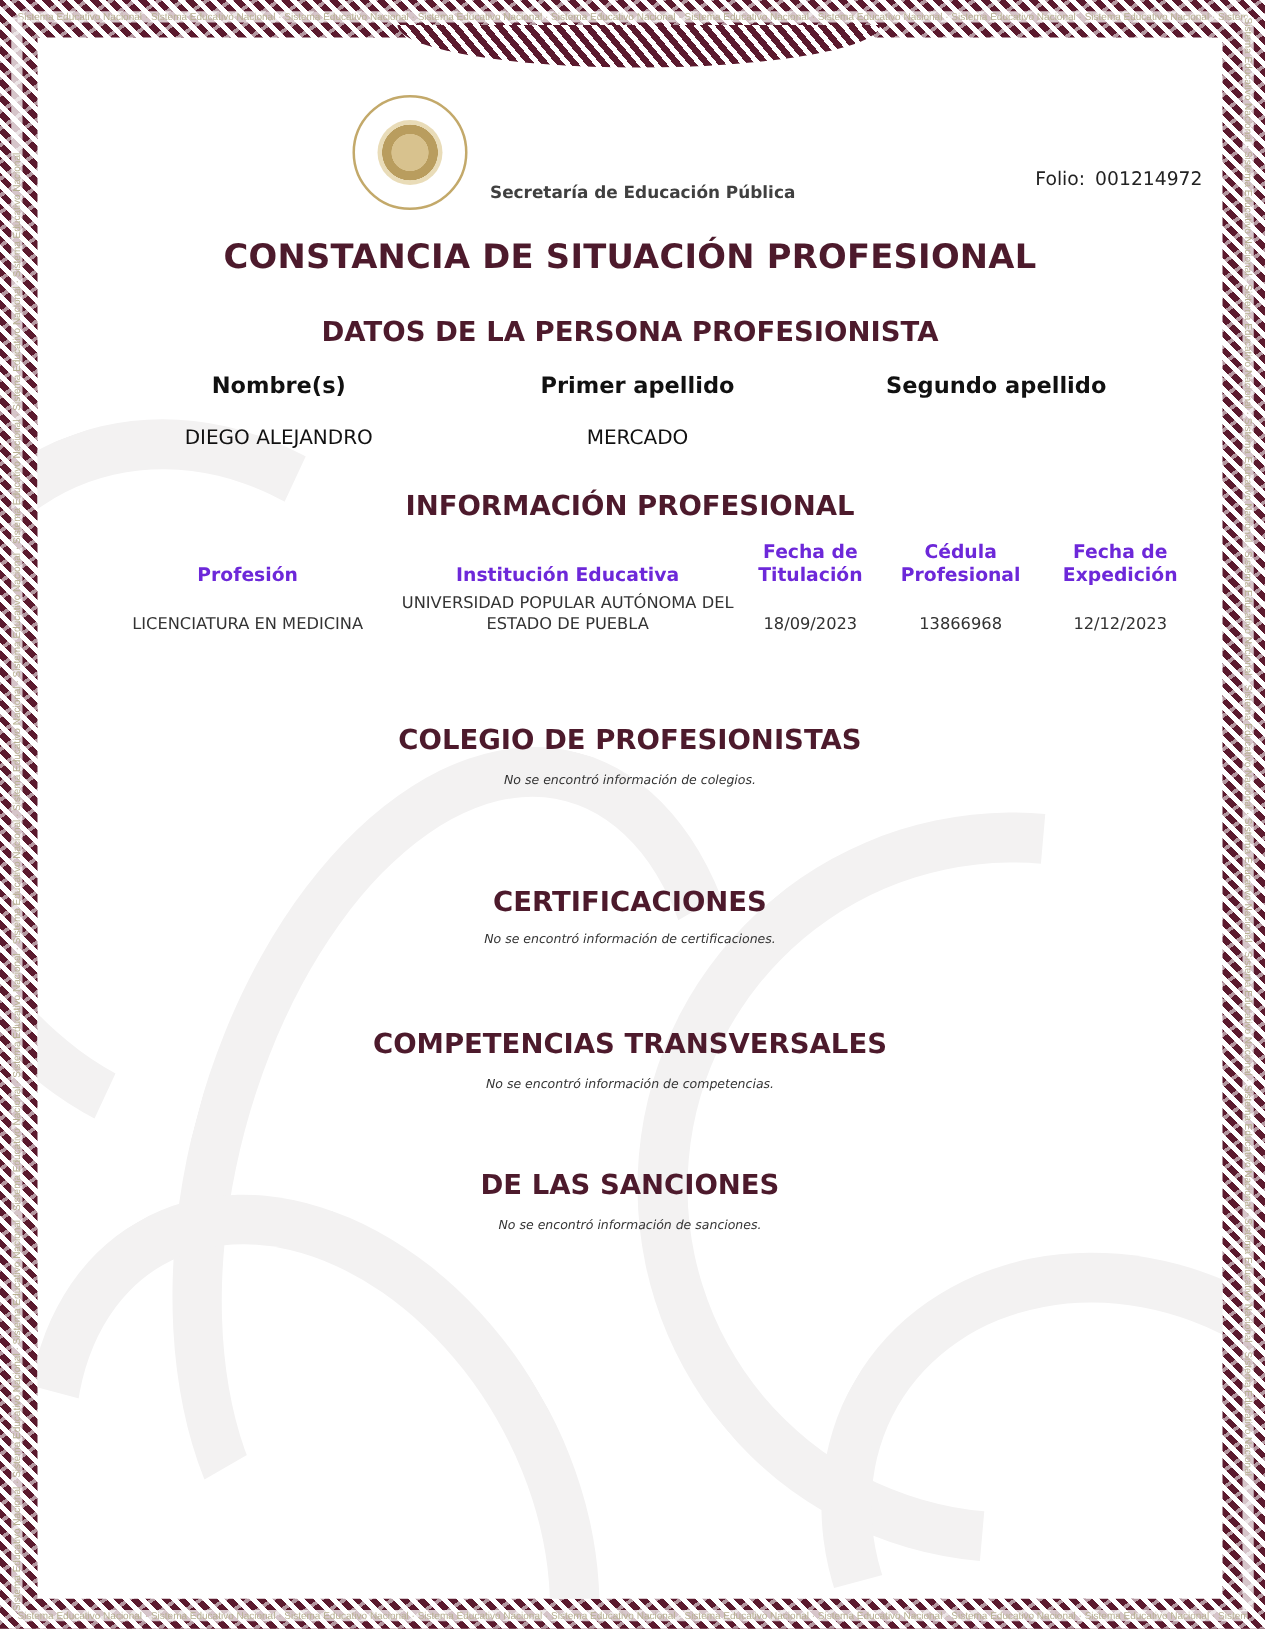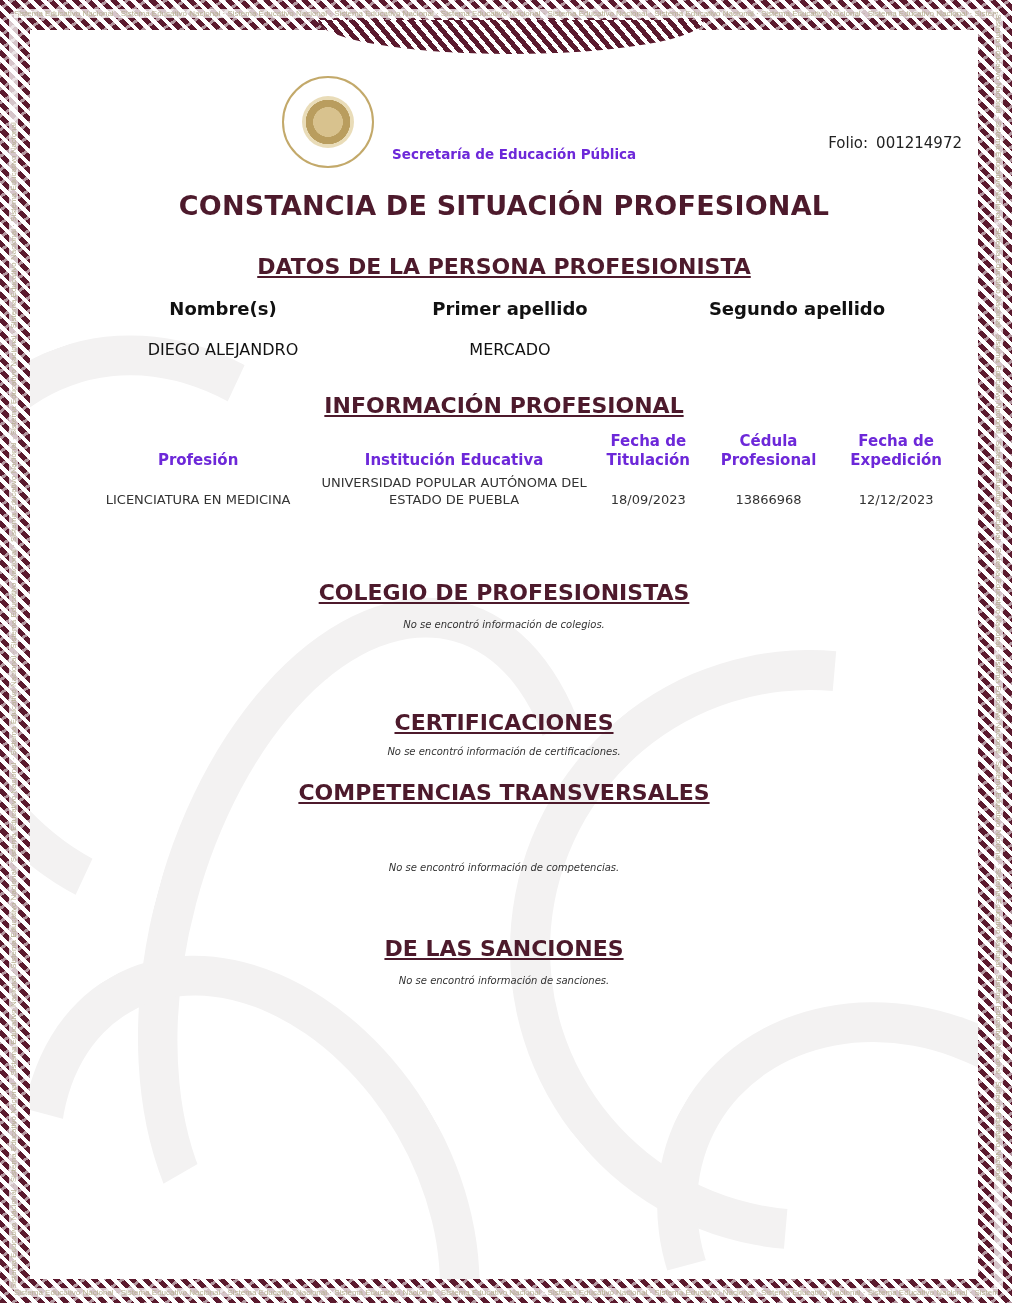--- a/index.html
+++ b/index.html
@@ -56,34 +56,34 @@
       color: #b59a58; font-size: 7px; text-align: center;
     }
     .seal-inner {
       width: 52px; height: 52px; border-radius: 50%; background: radial-gradient(circle, #d8c28e 0 40%, #b99d5e 41% 60%, #e9dcb8 61%);
     }
     .brand {
       position: absolute; left: 358px; top: 40px; font-family: "DejaVu Serif", serif; font-weight: bold;
       font-size: 66px; color: #5b1a2e; letter-spacing: -1px; line-height: 80px;
     }
     .brand-sub {
-      position: absolute; left: 362px; top: 116px; font-size: 13.5px; font-weight: bold; color: #6d28d9;
+      position: absolute; left: 362px; top: 116px; font-size: 13.5px; font-weight: bold; color: #404040;
     }
     .folio {
       position: absolute; right: 16px; top: 104px; font-size: 15px; color: #222;
     }
     .folio span + span { margin-left: 8px; }
 
     .title {
       position: absolute; left: 0; right: 0; top: 160px; text-align: center;
       font-size: 27px; font-weight: bold; color: #4d1a2c; letter-spacing: 0.2px;
     }
     .h2 {
       position: absolute; left: 0; right: 0; text-align: center;
-      font-size: 22px; font-weight: bold; color: #4d1a2c; margin: 0; text-decoration: underline;
+      font-size: 22px; font-weight: bold; color: #4d1a2c; margin: 0;
     }
     .empty {
       position: absolute; left: 0; right: 0; text-align: center;
       font-size: 10px; font-style: italic; color: #333;
     }
     .name-grid {
       position: absolute; top: 268px; left: 60px; width: 840px; display: grid;
       grid-template-columns: 1fr 1fr 1fr; text-align: center; row-gap: 10px; gap: 21px;
     }
     .name-grid .lbl { font-size: 18px; font-weight: bold; color: #111; }
@@ -158,20 +158,20 @@
         </tr>
       </tbody>
     </table>
 
     <h2 class="h2" style="top:550px;">COLEGIO DE PROFESIONISTAS</h2>
     <div class="empty" style="top:589px;">No se encontró información de colegios.</div>
 
     <h2 class="h2" style="top:680px;">CERTIFICACIONES</h2>
     <div class="empty" style="top:716px;">No se encontró información de certificaciones.</div>
 
-    <h2 class="h2" style="top:750px;">COMPETENCIAS TRANSVERSALES</h2>
+    <h2 class="h2" style="top:793px;">COMPETENCIAS TRANSVERSALES</h2>
     <div class="empty" style="top:832px;">No se encontró información de competencias.</div>
 
     <h2 class="h2" style="top:906px;">DE LAS SANCIONES</h2>
     <div class="empty" style="top:945px;">No se encontró información de sanciones.</div>
   </div>
 </div>
 <div class="top-arc"></div>
 
 </body></html>

